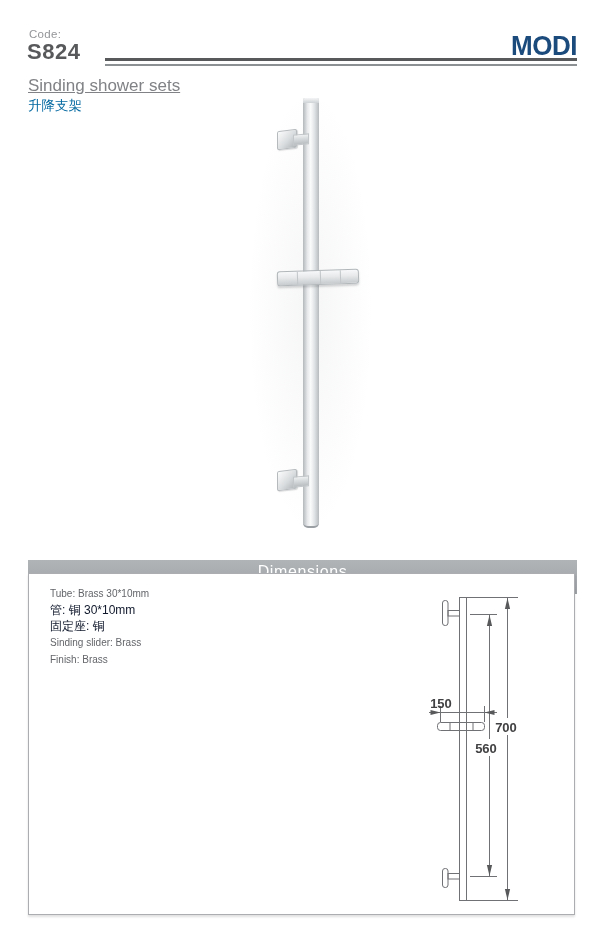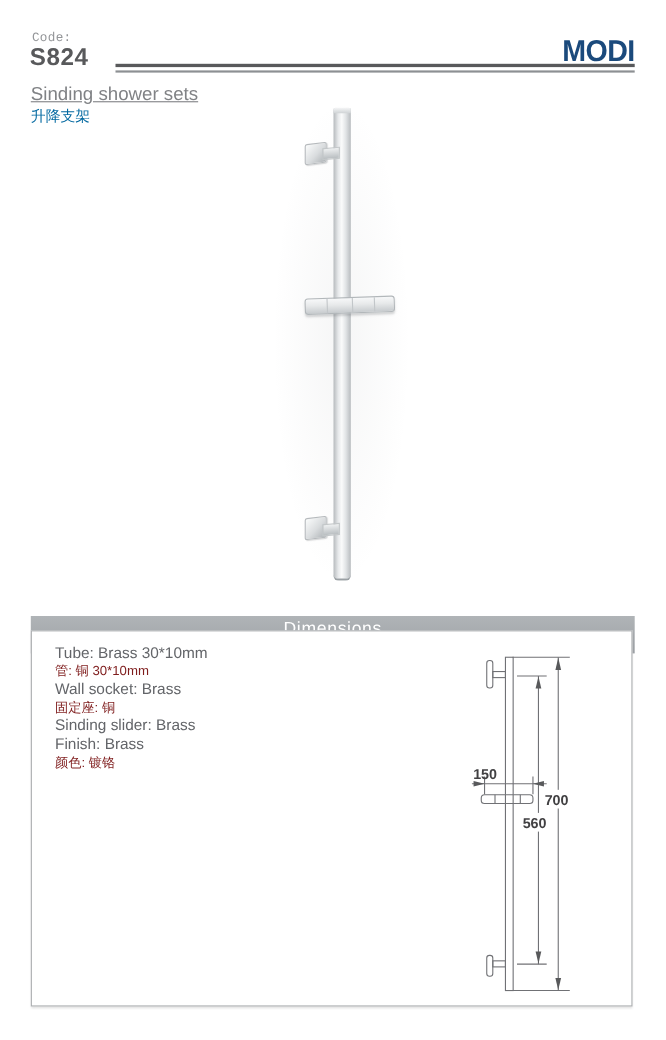--- a/index.html
+++ b/index.html
@@ -3,21 +3,21 @@
 <meta charset="utf-8">
 <style>
   html,body{margin:0;padding:0;background:#ffffff;}
   .page{
     position:relative;width:605px;height:945px;background:#ffffff;overflow:hidden;
     font-family:"Liberation Sans", sans-serif;
   }
   .abs{position:absolute;}
 
   
-  .code-label{left:29px;top:28px;font-size:11.5px;color:#939598;letter-spacing:.3px;font-family:Liberation Mono, monospace;}
+  .code-label{left:29px;top:28px;font-size:11.5px;color:#939598;letter-spacing:.3px;}
   .code-value{left:27px;top:39px;font-size:22px;font-weight:bold;color:#58595b;letter-spacing:.5px;}
   .brand{right:28px;top:30px;font-size:26px;font-weight:900;color:#1b4a7c;
          letter-spacing:-.5px;transform:scaleY(1.05);transform-origin:top right;}
   .rule-top{left:105px;top:58px;width:472px;height:3px;background:#58595b;}
   .rule-bottom{left:105px;top:64px;width:472px;height:2px;background:#8d9093;}
   .name-en{left:28px;top:76px;font-size:17px;color:#808285;text-decoration:underline;}
   .name-zh{left:28px;top:97px;font-size:13.5px;color:#0369a1;}
 
   
   .photo-halo{left:248px;top:88px;width:125px;height:445px;
@@ -42,22 +42,22 @@
   .slider .sep{position:absolute;top:0;width:1px;height:100%;background:#c2c6c9;}
   .sep1{left:19px;} .sep2{left:42px;} .sep3{left:62px;}
 
   
   .dim-titlebar{left:28px;top:560px;width:549px;height:34px;
     background:linear-gradient(180deg,#b0b4b7,#9da1a5);
     color:#ffffff;font-size:16px;letter-spacing:.6px;text-align:center;line-height:23px;}
   .dim-box{left:28px;top:573px;width:545px;height:340px;background:#ffffff;
     border:1px solid #abadb0;box-shadow:0 2px 2px rgba(0,0,0,.12);}
   .specs{left:50px;top:585px;width:300px;}
-  .spec-en{font-size:14px;line-height:17px;color:#636569;}
-  .spec-zh{font-size:12px;line-height:16px;color:#7f1d1d;}
+  .spec-en{font-size:10px;line-height:17px;color:#636569;}
+  .spec-zh{font-size:12px;line-height:16px;color:#0f172a;}
   .drawing-svg{left:410px;top:588px;}
   .dim-num{font-family:"Liberation Sans",sans-serif;font-size:13px;font-weight:bold;fill:#414042;}
 </style>
 </head>
 <body>
 
 <div class="page">
 
   <div class="abs code-label">Code:</div>
   <div class="abs code-value">S824</div>
@@ -81,25 +81,23 @@
     <div class="abs wall-plate plate-bottom"></div>
     <div class="abs arm arm-bottom"></div>
   </div>
 
   <div class="abs dim-titlebar">Dimensions</div>
   <div class="abs dim-box"></div>
 
   <div class="abs specs">
     <div class="spec-en">Tube: Brass 30*10mm</div>
     <div class="spec-zh">管: 铜 30*10mm</div>
-    <div class="spec-en">Wall socket: Brass</div>
     <div class="spec-zh">固定座: 铜</div>
     <div class="spec-en">Sinding slider: Brass</div>
     <div class="spec-en">Finish: Brass</div>
-    <div class="spec-zh">颜色: 镀铬</div>
   </div>
 
   <svg class="abs drawing-svg" width="150" height="330" viewBox="0 0 150 330">
     <g stroke="#707175" stroke-width="1" fill="none">
 
       <rect x="49.5" y="9.5" width="7" height="303" fill="#ffffff"></rect>
 
       <line x1="56" y1="9.5" x2="108" y2="9.5"></line>
       <line x1="56" y1="312.5" x2="108" y2="312.5"></line>
 

